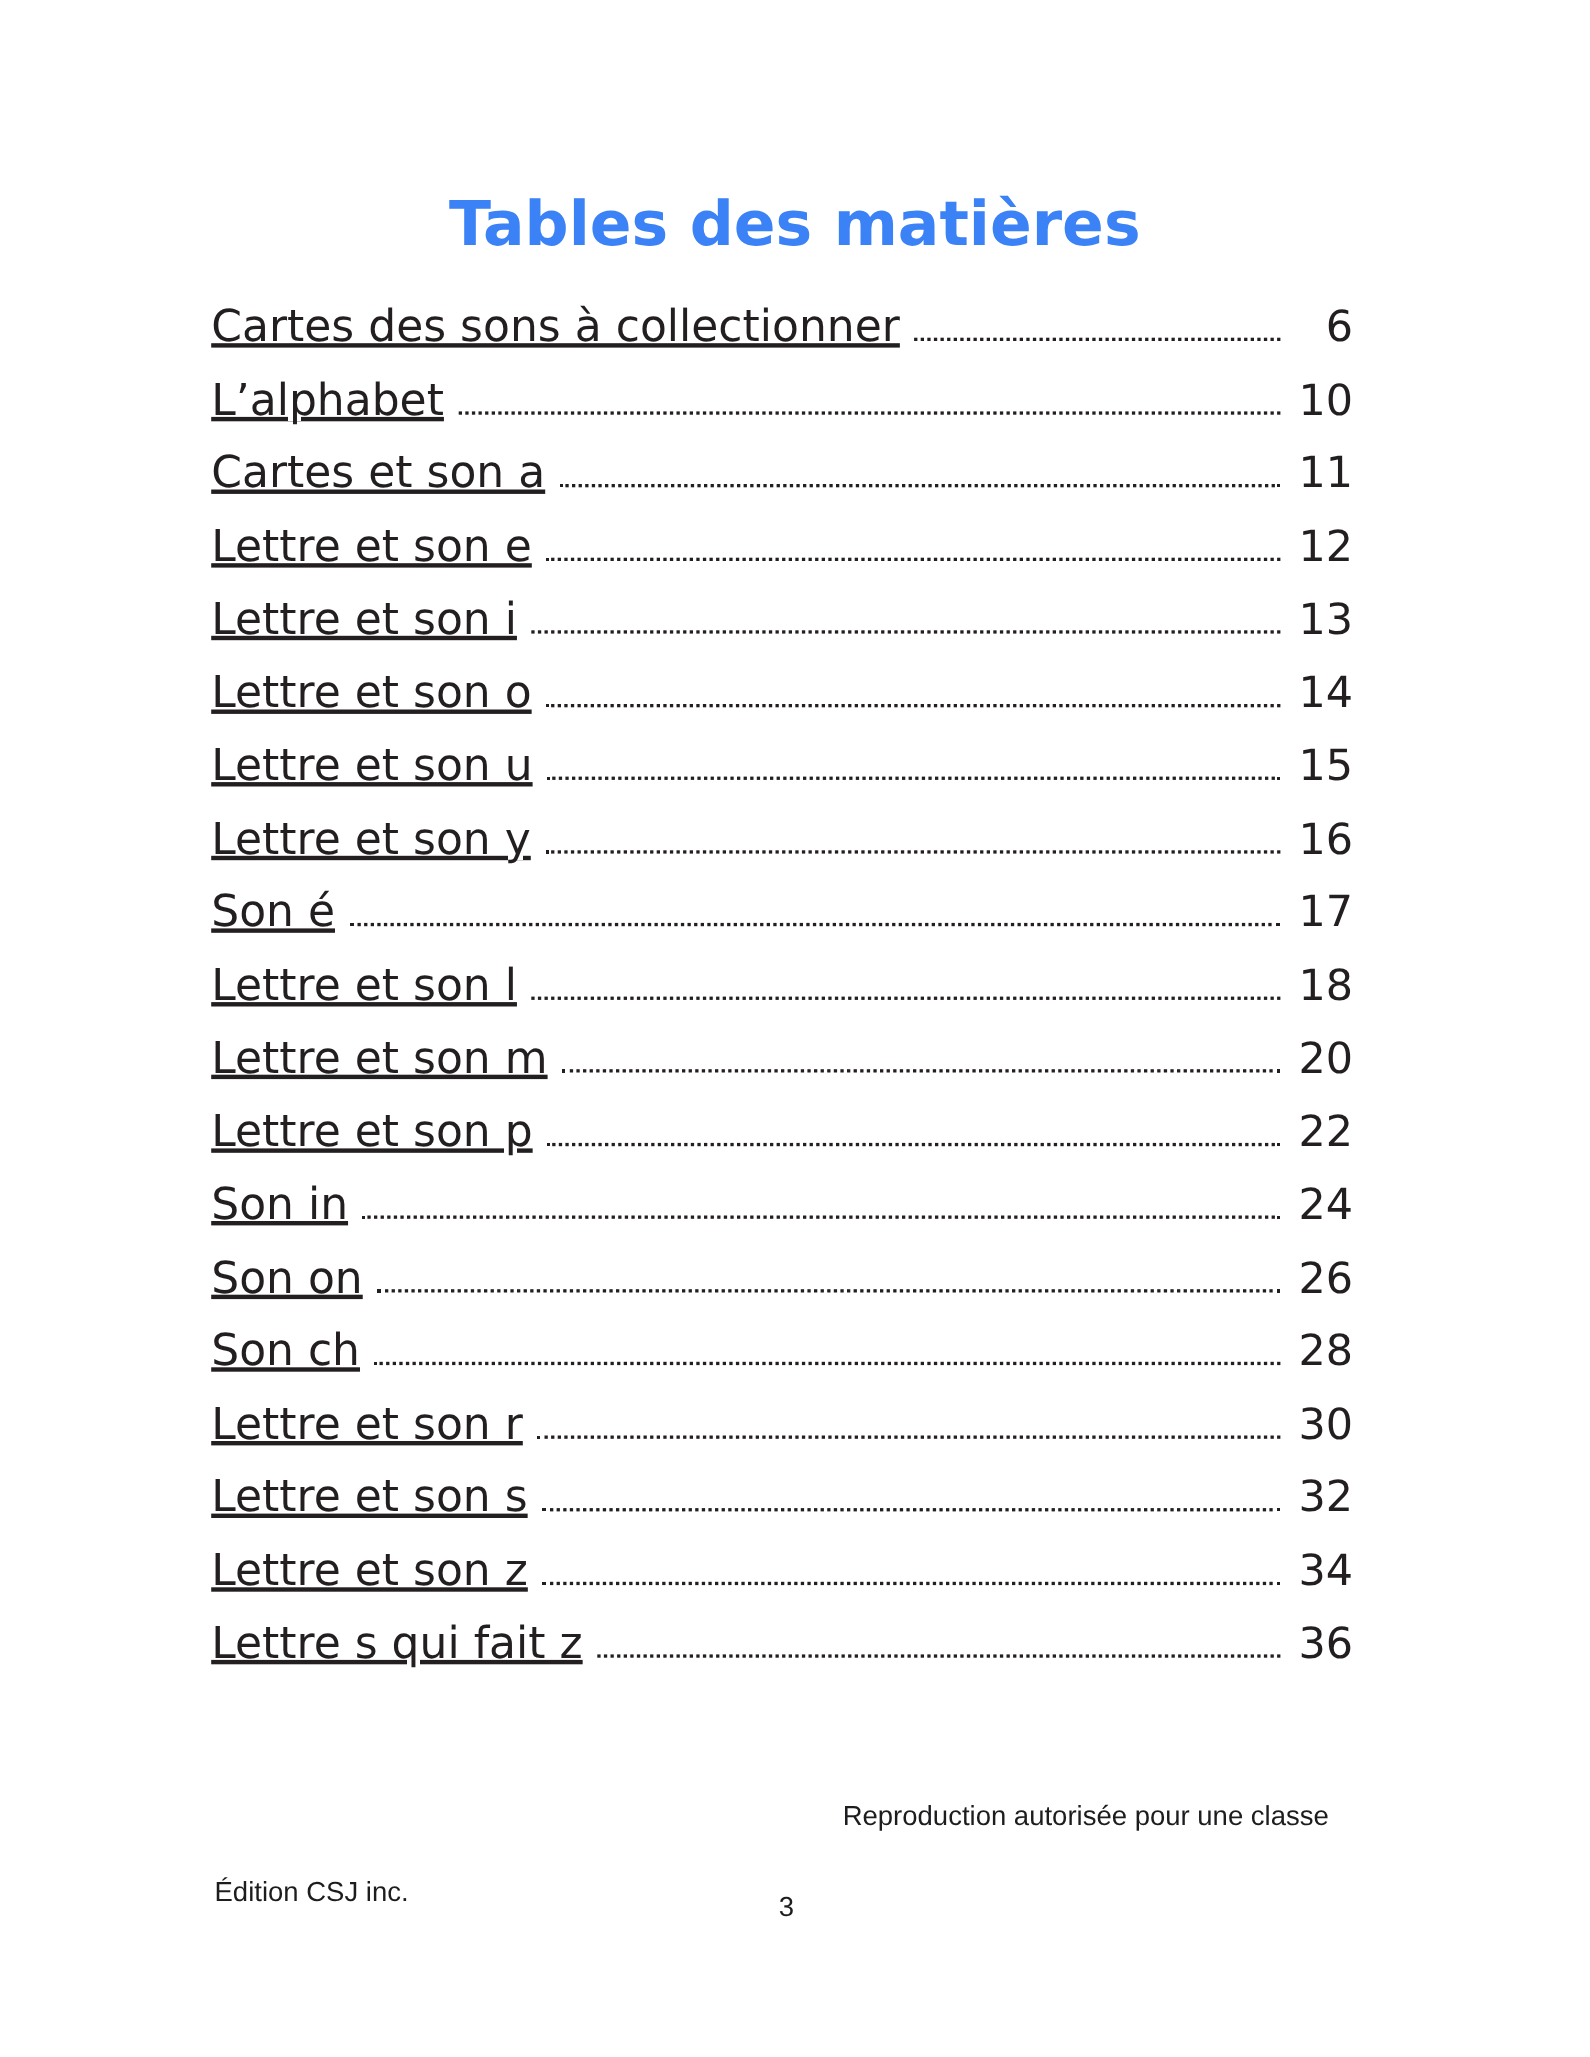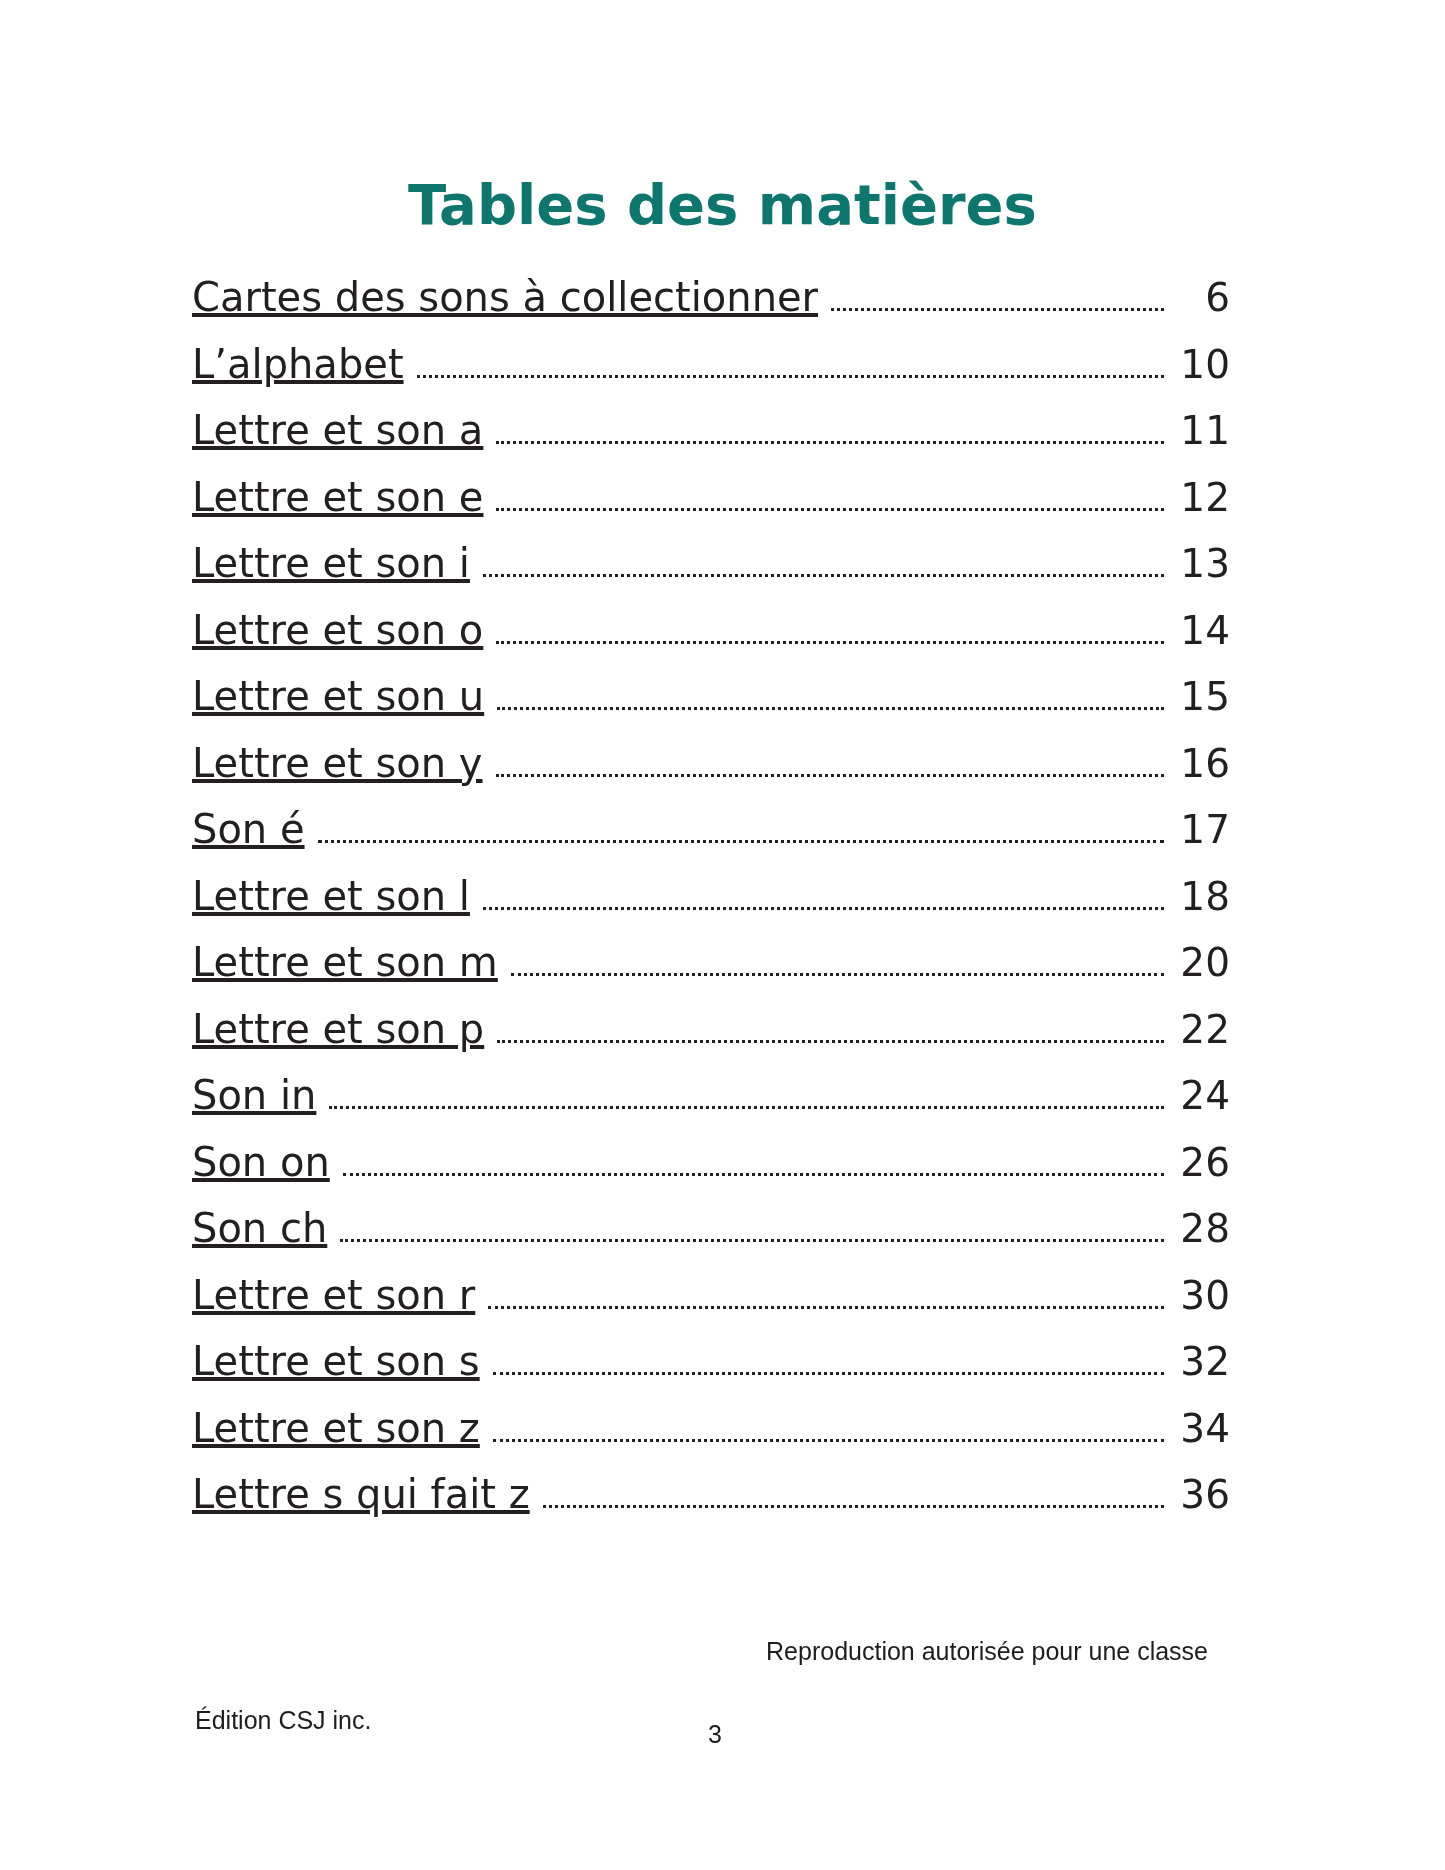--- a/index.html
+++ b/index.html
@@ -18,21 +18,21 @@
   .page-title {
     position: absolute;
     top: 172px;
     left: 0;
     width: 100%;
     text-align: center;
     font-size: 56px;
     font-weight: 600;
     letter-spacing: 0px;
     margin: 0;
-    color: #0f766e;
+    color: #3b82f6;
   }
   .toc {
     position: absolute;
     top: 274px;
     left: 192px;
     width: 1038px; 
   }
   .toc-row {
     display: flex;
     align-items: baseline;
@@ -83,21 +83,21 @@
       <span class="toc-page">6</span>
     </div>
 
     <div class="toc-row">
       <span class="toc-label">L’alphabet</span>
       <span class="toc-leader"></span>
       <span class="toc-page">10</span>
     </div>
 
     <div class="toc-row">
-      <span class="toc-label">Lettre et son a</span>
+      <span class="toc-label">Cartes et son a</span>
       <span class="toc-leader"></span>
       <span class="toc-page">11</span>
     </div>
 
     <div class="toc-row">
       <span class="toc-label">Lettre et son e</span>
       <span class="toc-leader"></span>
       <span class="toc-page">12</span>
     </div>
 

